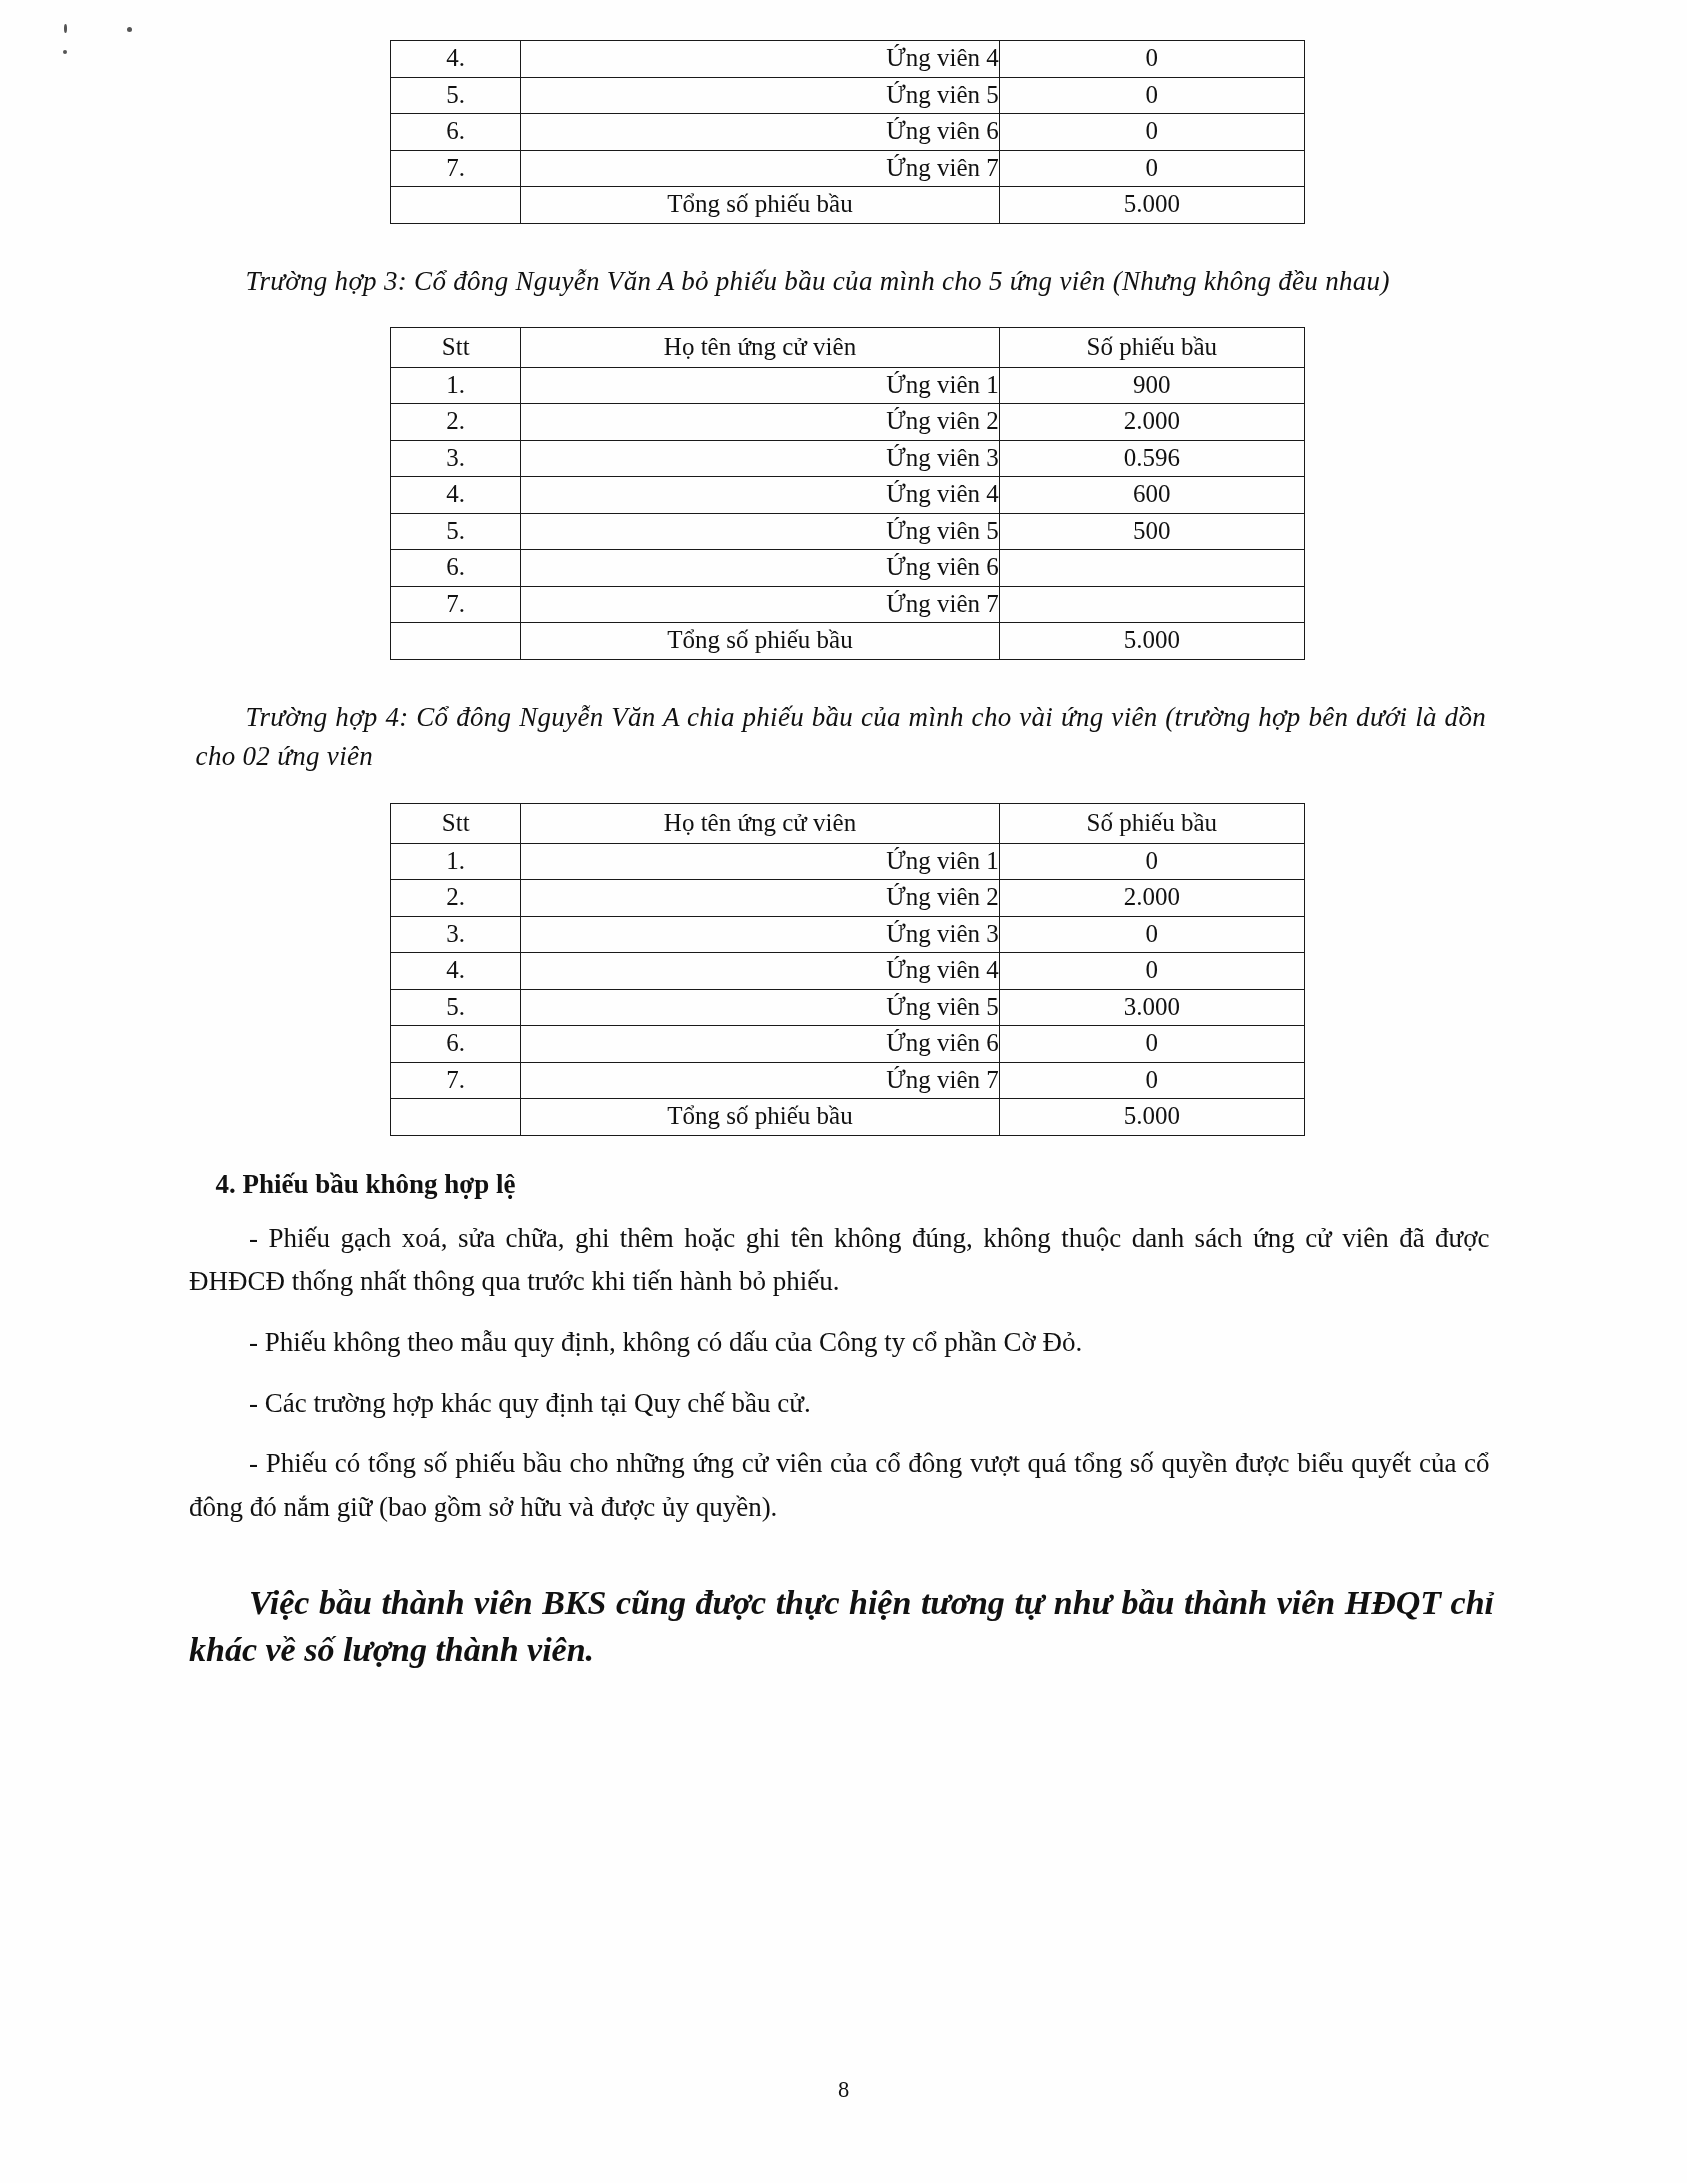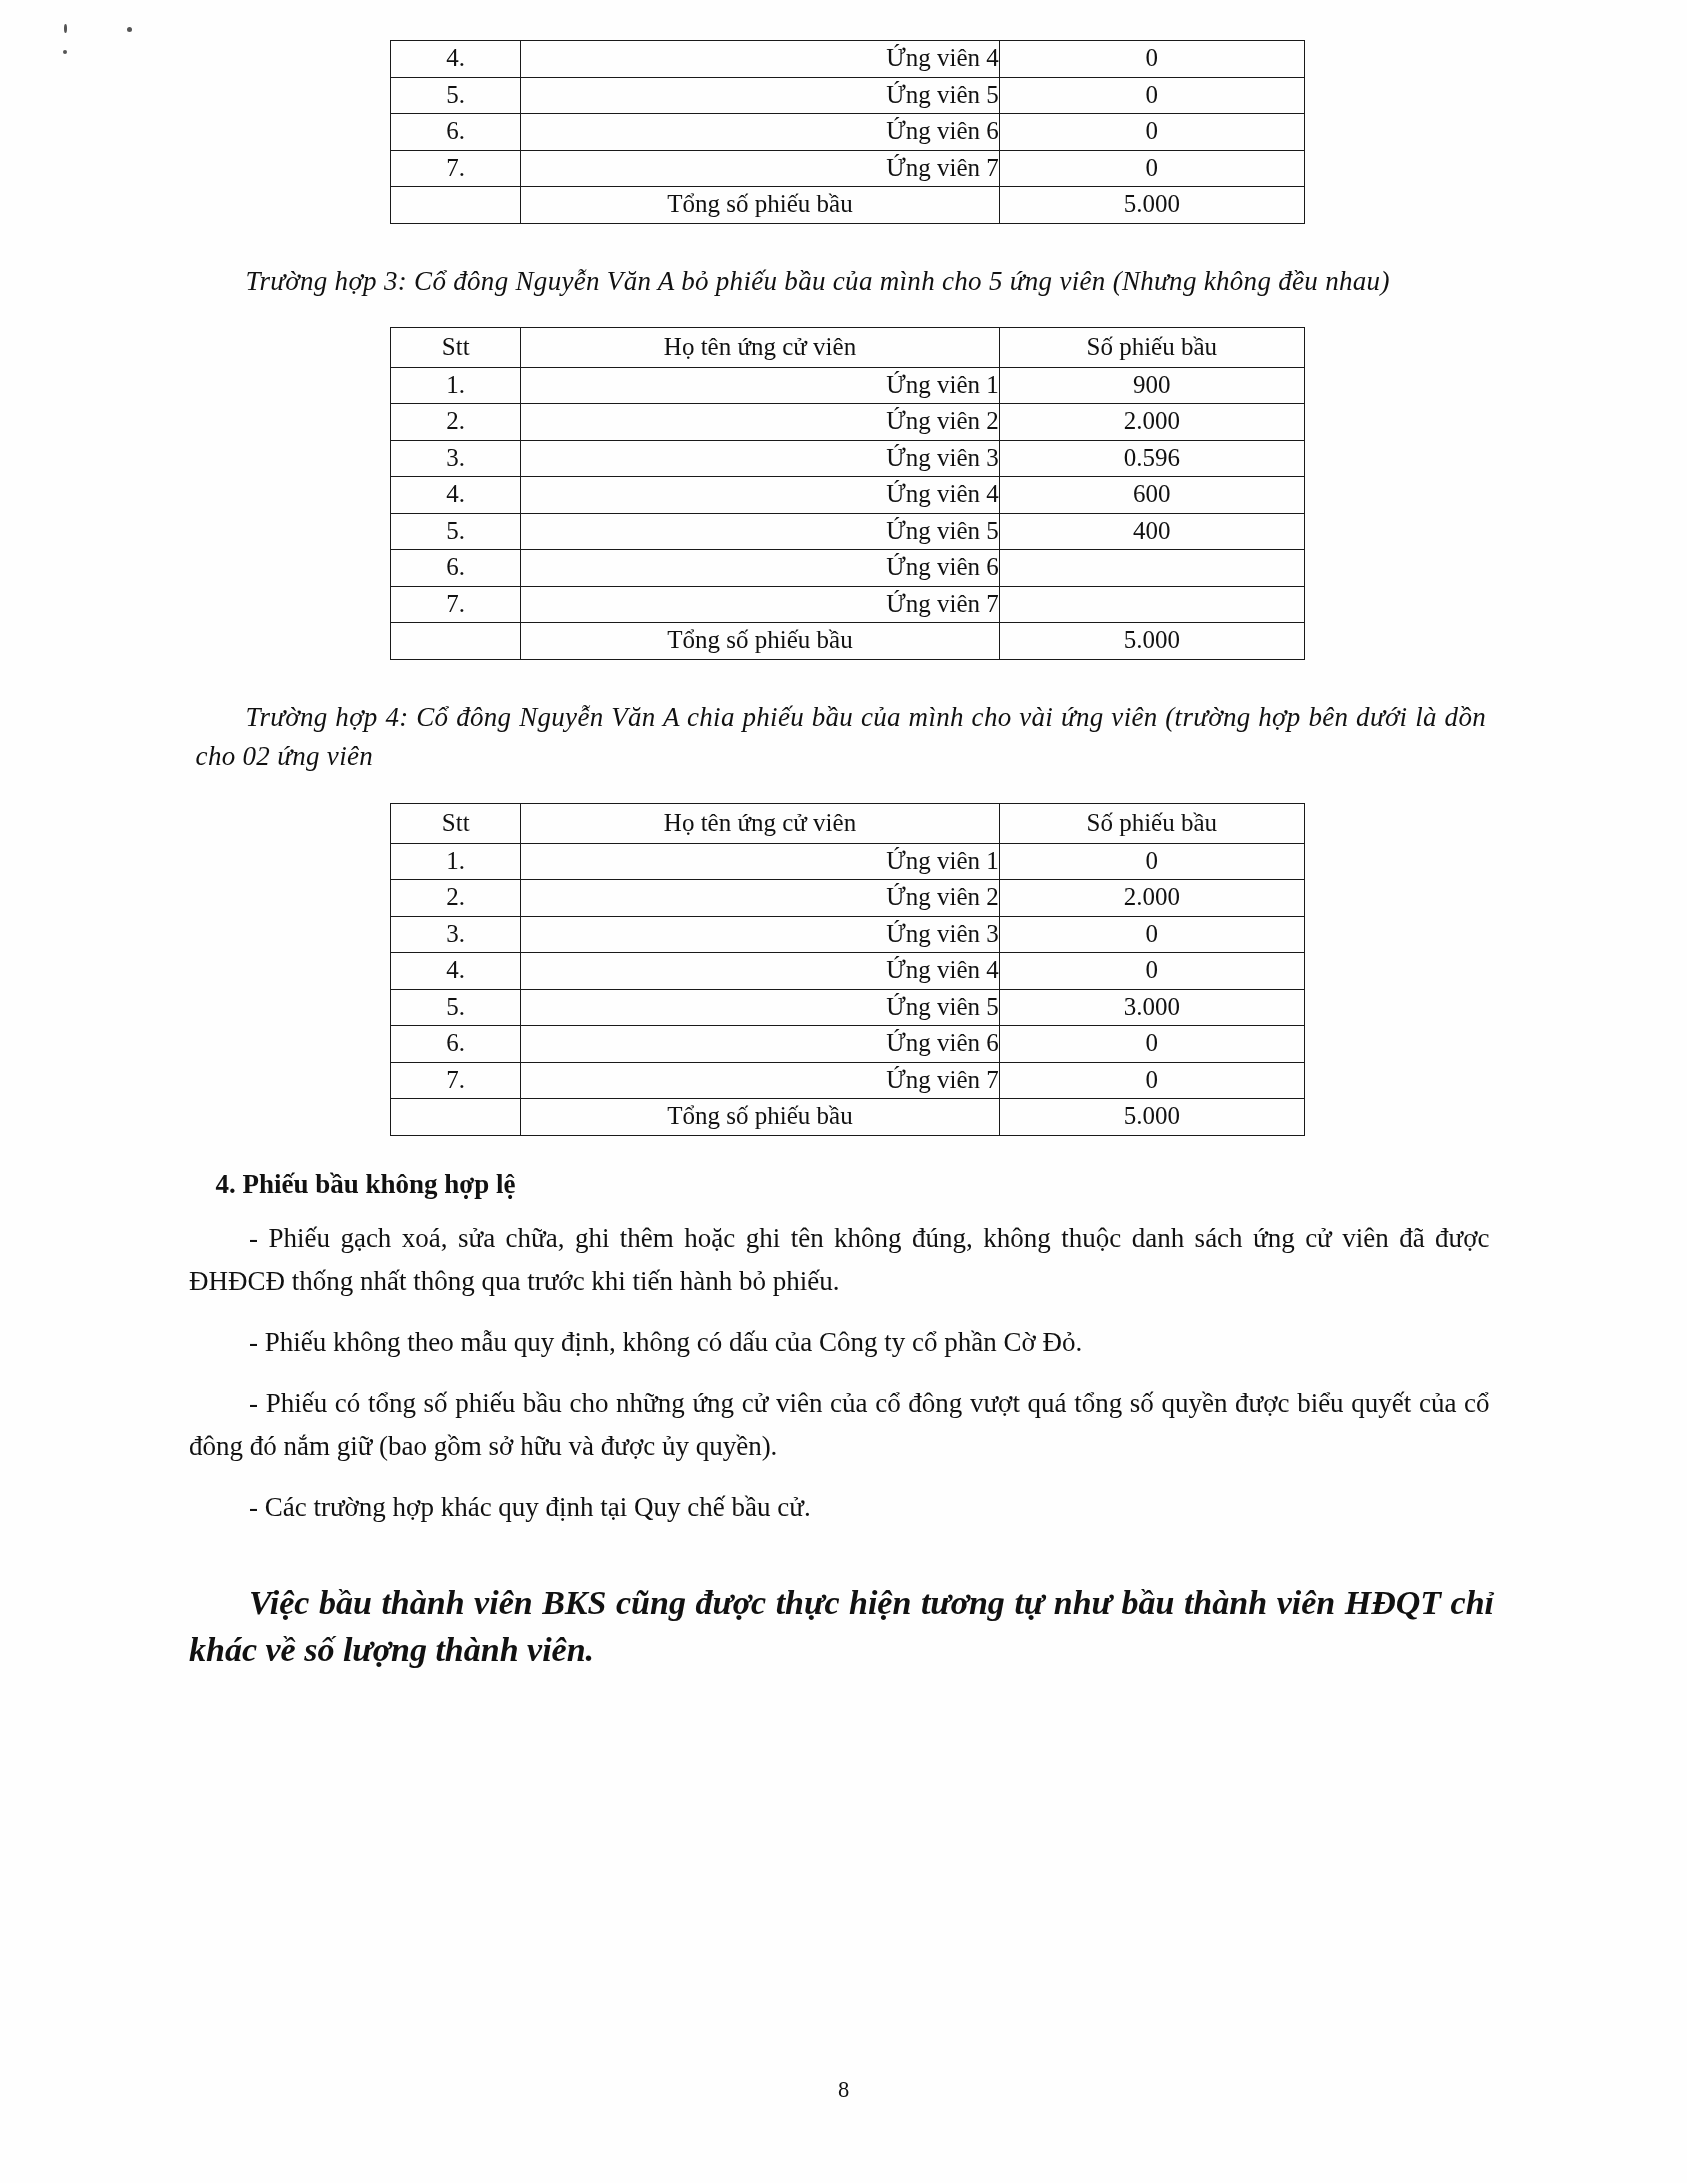--- a/index.html
+++ b/index.html
@@ -184,21 +184,21 @@
           <td class="col-votes">0.596</td>
         </tr>
         <tr>
           <td class="col-stt">4.</td>
           <td class="col-name">Ứng viên 4</td>
           <td class="col-votes">600</td>
         </tr>
         <tr>
           <td class="col-stt">5.</td>
           <td class="col-name">Ứng viên 5</td>
-          <td class="col-votes">400</td>
+          <td class="col-votes">500</td>
         </tr>
         <tr>
           <td class="col-stt">6.</td>
           <td class="col-name">Ứng viên 6</td>
           <td class="col-votes"></td>
         </tr>
         <tr>
           <td class="col-stt">7.</td>
           <td class="col-name">Ứng viên 7</td>
           <td class="col-votes"></td>
@@ -262,22 +262,22 @@
           <td class="col-name total-label">Tổng số phiếu bầu</td>
           <td class="col-votes">5.000</td>
         </tr>
       </tbody>
     </table>
 
     <h3 class="section-head">4. Phiếu bầu không hợp lệ</h3>
 
     <p class="body-par">- Phiếu gạch xoá, sửa chữa, ghi thêm hoặc ghi tên không đúng, không thuộc danh sách ứng cử viên đã được ĐHĐCĐ thống nhất thông qua trước khi tiến hành bỏ phiếu.</p>
     <p class="body-par">- Phiếu không theo mẫu quy định, không có dấu của Công ty cổ phần Cờ Đỏ.</p>
+    <p class="body-par">- Các trường hợp khác quy định tại Quy chế bầu cử.</p>
     <p class="body-par">- Phiếu có tổng số phiếu bầu cho những ứng cử viên của cổ đông vượt quá tổng số quyền được biểu quyết của cổ đông đó nắm giữ (bao gồm sở hữu và được ủy quyền).</p>
-    <p class="body-par">- Các trường hợp khác quy định tại Quy chế bầu cử.</p>
 
     <p class="closing">Việc bầu thành viên BKS cũng được thực hiện tương tự như bầu thành viên HĐQT chỉ khác về số lượng thành viên.</p>
 
   </div>
 
   <div class="page-number">8</div>
 </div>
 
 
 </body></html>

